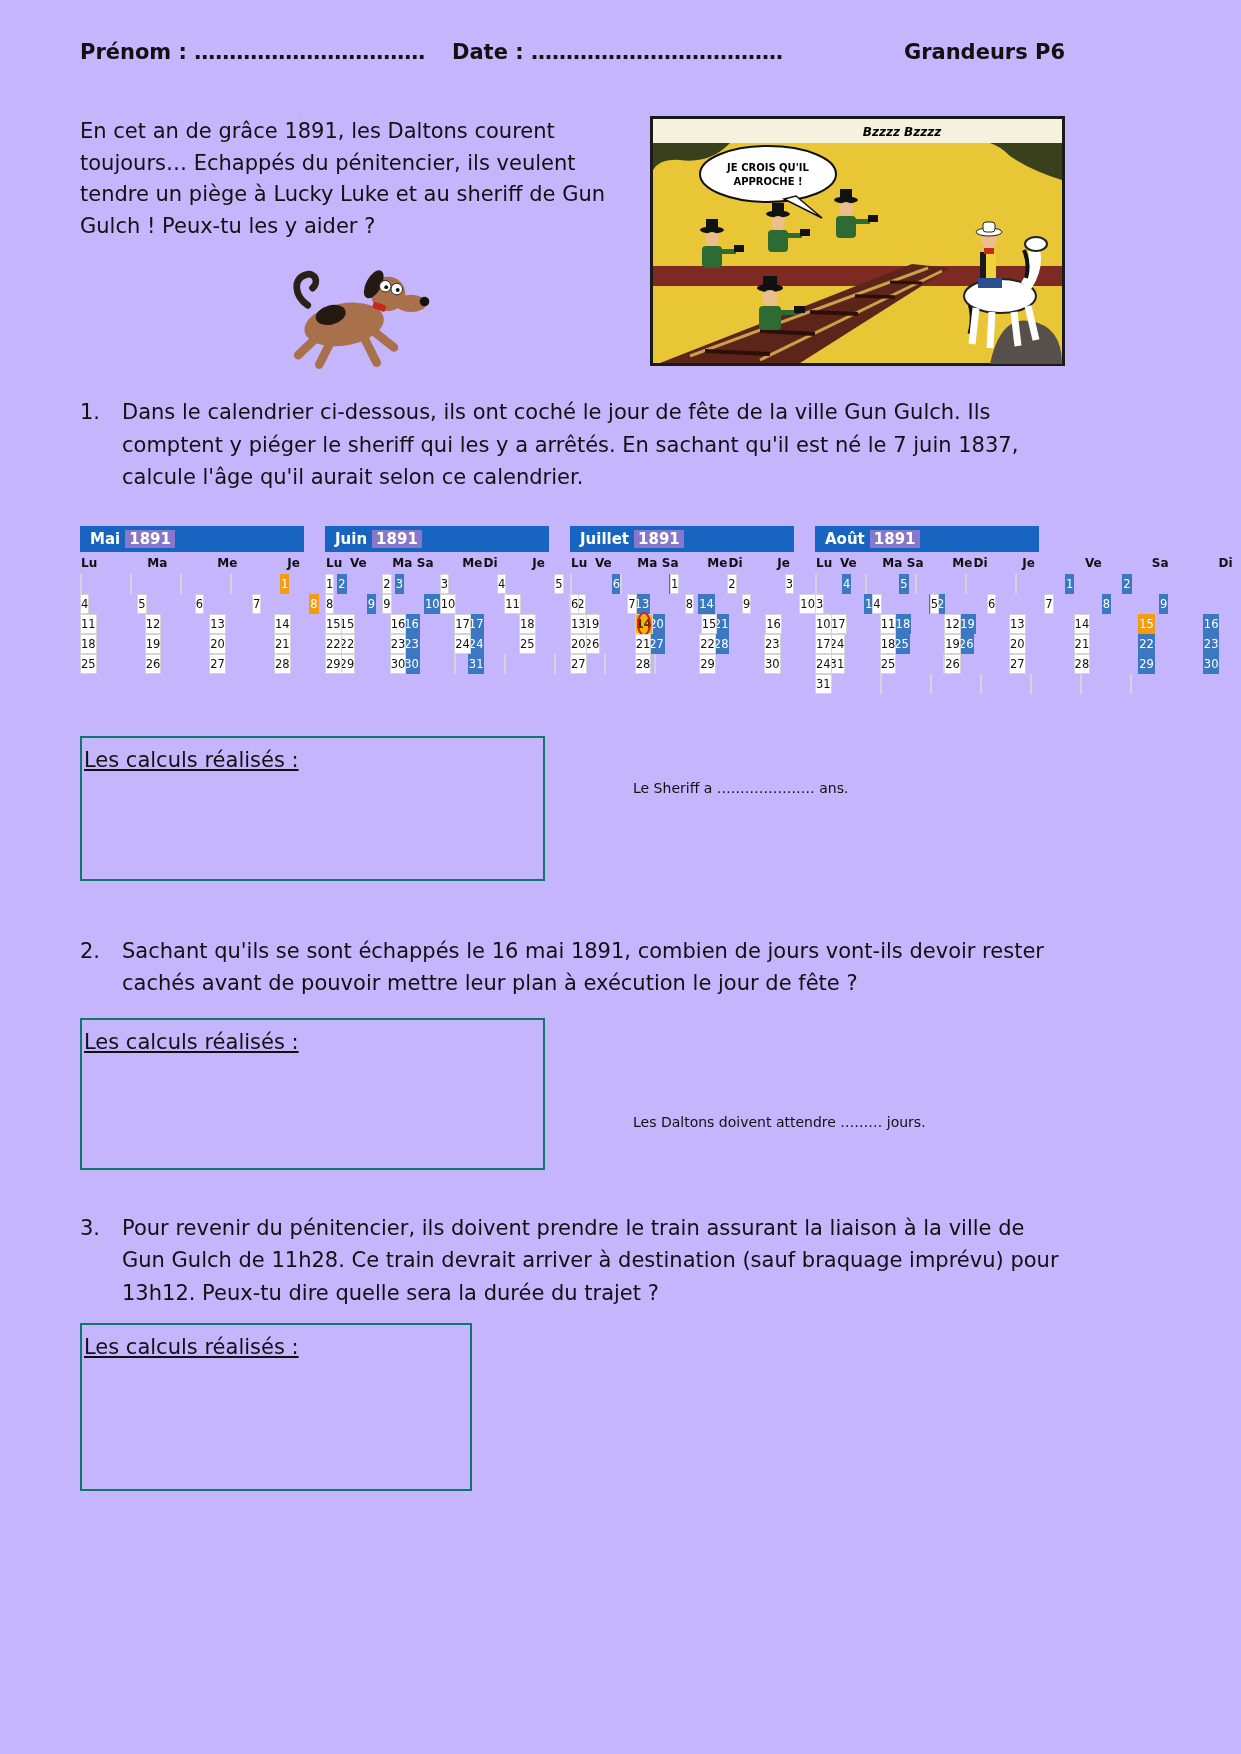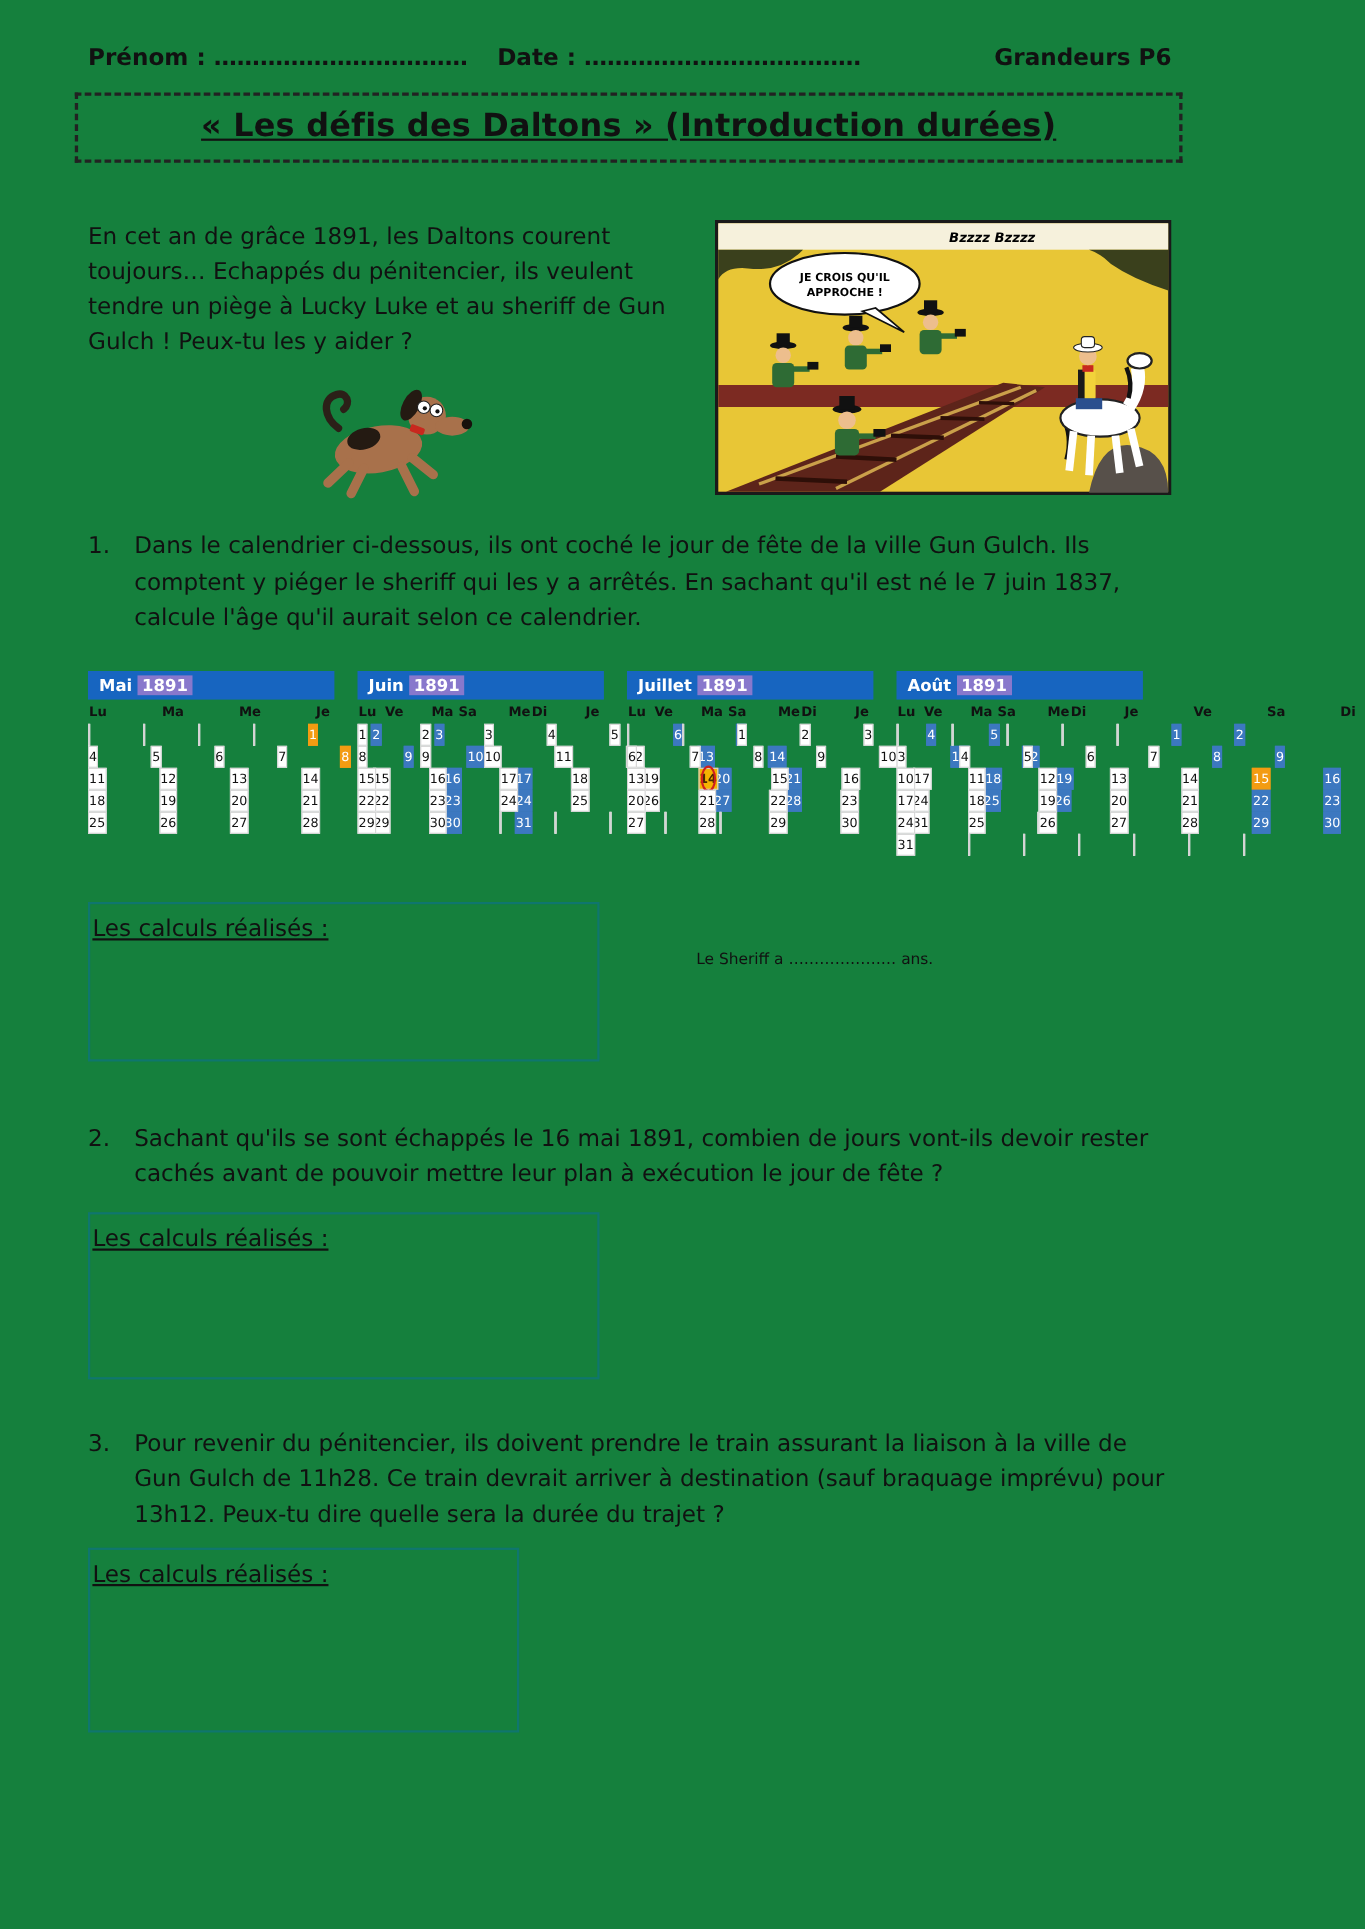--- a/index.html
+++ b/index.html
@@ -1,19 +1,19 @@
 <!DOCTYPE html>
 <html style="--header-bg: #1765c0; --year-bg: #8878cc; --weekend-bg: #3c78c0; --holiday-bg: #f39c12; --marked-bg: #f5b301; --marked-ring: #cf1f1f;"><head>
 <meta charset="utf-8">
 <style>
   html,body{margin:0;padding:0;background:#ffffff;}
   .page{
     width:1241px;height:1754px;box-sizing:border-box;
     padding:40px 176px 0 80px;position:relative;
-    font-family:"DejaVu Sans",sans-serif;color:#111;background:#15803d;overflow:hidden;
+    font-family:"DejaVu Sans",sans-serif;color:#111;background:#c4b5fd;overflow:hidden;
   }
   
   .header-row{display:flex;font-weight:bold;font-size:21px;}
   .h-left{flex:0 0 372px;}
   .h-mid{flex:1;}
   .h-right{margin-left:auto;}
   
   .title-box{
     margin-top:20px;margin-left:-12px;width:calc(100% + 22px);box-sizing:border-box;
     border:3px dashed #222;padding:10px 6px 14px;text-align:center;
@@ -79,23 +79,20 @@
 <body>
 
 <div class="page">
 
   <div class="header-row">
     <span class="h-left">Prénom : ……………………………</span>
     <span class="h-mid">Date : ………………………………</span>
     <span class="h-right">Grandeurs P6</span>
   </div>
 
-  <div class="title-box">
-    <h1>« Les défis des Daltons » (Introduction durées)</h1>
-  </div>
 
   <div class="intro-row">
     <div class="intro-left">
       <p class="intro-text">En cet an de grâce 1891, les Daltons courent toujours… Echappés du pénitencier, ils veulent tendre un piège à Lucky Luke et au sheriff de Gun Gulch ! Peux-tu les y aider ?</p>
       <div class="dog-wrap">
         <svg viewBox="0 0 160 140" width="155" height="134" class="dog" aria-hidden="true">
           <path d="M28,62 C14,52 12,34 26,30 C36,27 40,38 33,44" fill="none" stroke="#2b2018" stroke-width="7" stroke-linecap="round"></path>
           <ellipse cx="66" cy="82" rx="42" ry="22" fill="#a8714b" transform="rotate(-10 66 82)"></ellipse>
           <ellipse cx="52" cy="72" rx="16" ry="10" fill="#241a12" transform="rotate(-15 52 72)"></ellipse>
           <path d="M38,95 L18,114" stroke="#a8714b" stroke-width="9" stroke-linecap="round"></path>
@@ -451,20 +448,21 @@
 
   <div class="q-row q2">
     <span class="q-num">2.</span>
     <p class="q-text">Sachant qu'ils se sont échappés le 16 mai 1891, combien de jours vont-ils devoir rester cachés avant de pouvoir mettre leur plan à exécution le jour de fête ?</p>
   </div>
 
   <div class="calc-row calc-row-2">
     <div class="calc-box calc-box-2">
       <p class="calc-label">Les calculs réalisés :</p>
     </div>
+    <div class="answer answer-2">Les Daltons doivent attendre ……… jours.</div>
   </div>
 
   <div class="q-row q3">
     <span class="q-num">3.</span>
     <p class="q-text">Pour revenir du pénitencier, ils doivent prendre le train assurant la liaison à la ville de Gun Gulch de 11h28. Ce train devrait arriver à destination (sauf braquage imprévu) pour 13h12. Peux-tu dire quelle sera la durée du trajet ?</p>
   </div>
 
   <div class="calc-row calc-row-3">
     <div class="calc-box calc-box-3">
       <p class="calc-label">Les calculs réalisés :</p>

